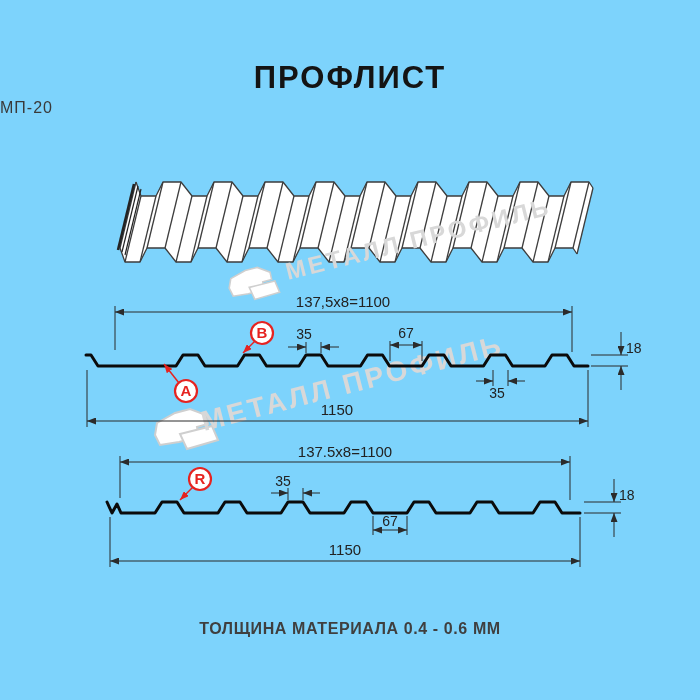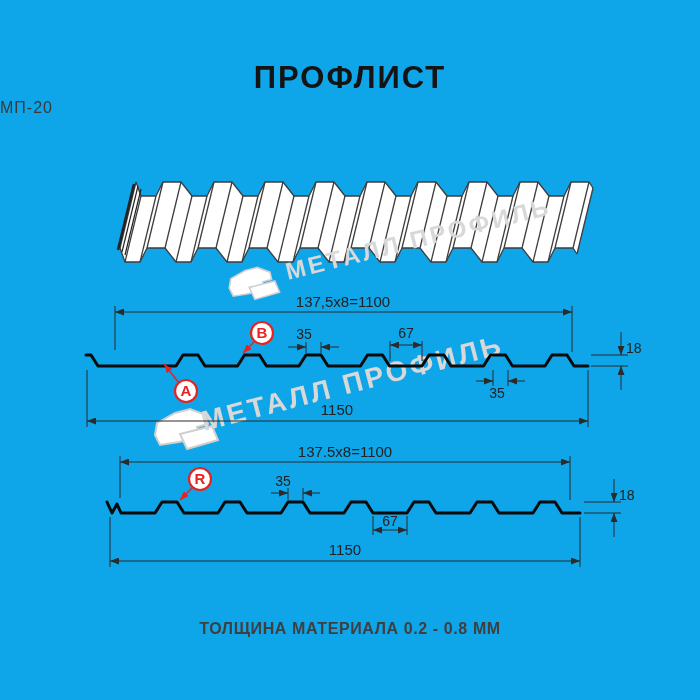--- a/index.html
+++ b/index.html
@@ -1,16 +1,16 @@
 <!DOCTYPE html>
 <html><head>
 <meta charset="utf-8">
 <style>
   html,body{margin:0;padding:0;background:#ffffff;}
-  .page{position:relative;width:700px;height:700px;background:#0ea5e9;overflow:hidden;
+  .page{position:relative;width:700px;height:700px;background:#7dd3fc;overflow:hidden;
         font-family:"Liberation Sans", sans-serif;}
   .title{position:absolute;left:0;top:60px;width:700px;text-align:center;
          font-size:31px;font-weight:700;letter-spacing:2px;color:#141414;}
   .subtitle{position:absolute;left:0;top:99px;width:700px;text-align:left;
          font-size:16px;font-weight:400;letter-spacing:1px;color:#3a3a3a;}
   .footer{position:absolute;left:0;top:620px;width:700px;text-align:center;
          font-size:16px;font-weight:700;letter-spacing:.6px;color:#3f3f3f;}
   svg.draw{position:absolute;left:0;top:0;}
   .thin{stroke:#2b2b2b;stroke-width:1;fill:none;}
   .prof{stroke:#0b0b0b;stroke-width:3;fill:none;stroke-linejoin:round;stroke-linecap:round;}
@@ -168,14 +168,14 @@
     <circle class="redcirc" cx="200" cy="479" r="11"></circle>
     <text class="redtext mid" x="200" y="484">R</text>
 
     <text class="dimtext-lg mid" x="345" y="457">137.5x8=1100</text>
     <text class="dimtext mid" x="283" y="486">35</text>
     <text class="dimtext mid" x="390" y="526">67</text>
     <text class="dimtext" x="619" y="500">18</text>
     <text class="dimtext-lg mid" x="345" y="555">1150</text>
   </svg>
 
-  <div class="footer">ТОЛЩИНА МАТЕРИАЛА 0.2 - 0.8 ММ</div>
+  <div class="footer">ТОЛЩИНА МАТЕРИАЛА 0.4 - 0.6 ММ</div>
 </div>
 
 </body></html>

